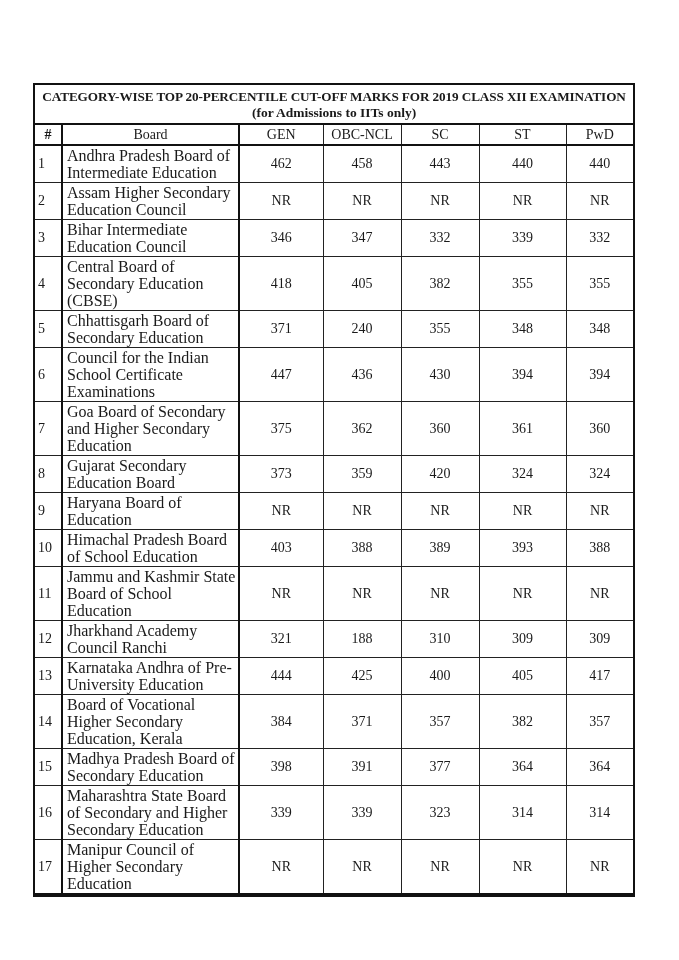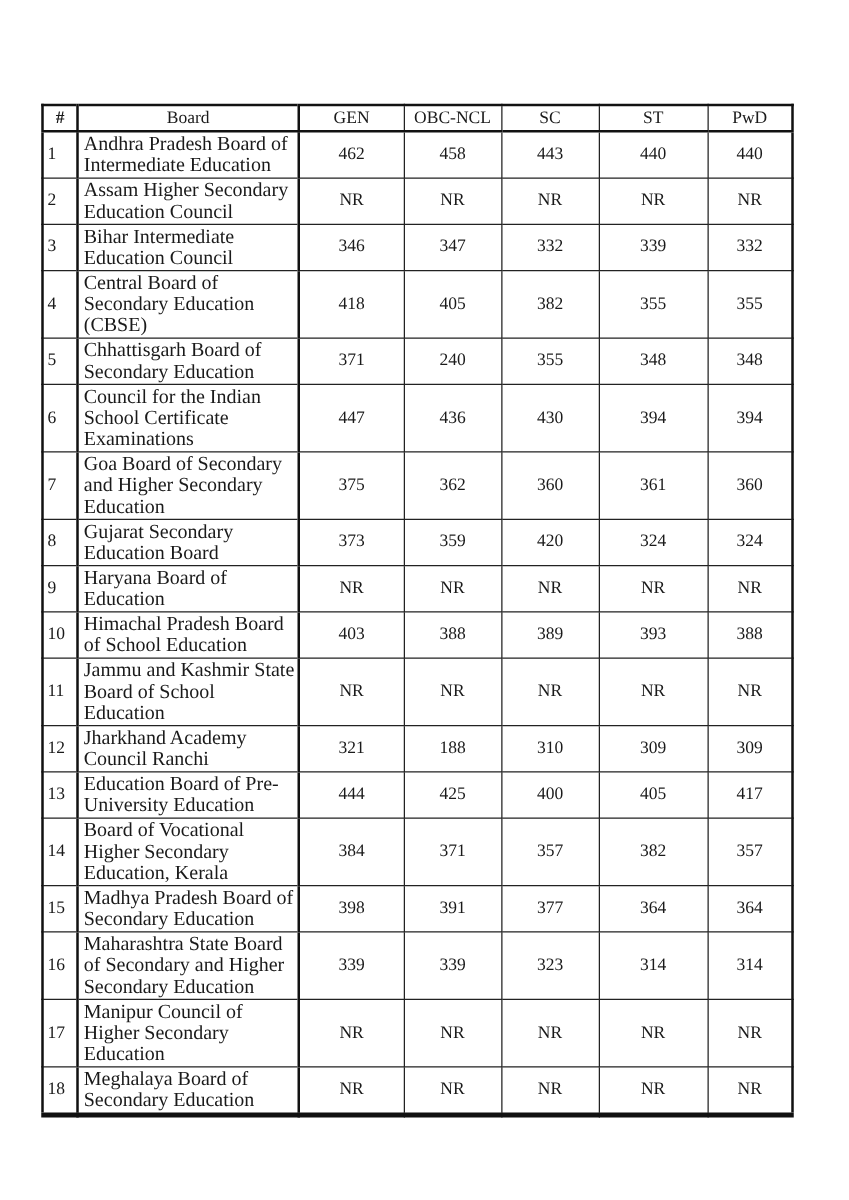--- a/index.html
+++ b/index.html
@@ -37,20 +37,26 @@
       <col class="c-num">
         <col class="c-board">
         <col class="c-gen">
         <col class="c-obc">
         <col class="c-sc">
         <col class="c-st">
         <col class="c-pwd">
     </colgroup>
     <thead>
       <tr>
+        <td colspan="7" class="title-cell">
+          <div class="title-line1">CATEGORY-WISE TOP 20-PERCENTILE CUT-OFF MARKS FOR 2019 CLASS XII EXAMINATION</div>
+          <div class="title-line2">(for Admissions to IITs only)</div>
+        </td>
+      </tr>
+      <tr>
         <th class="h-num">#</th>
         <th class="h-board">Board</th>
         <th>GEN</th>
         <th>OBC-NCL</th>
         <th>SC</th>
         <th>ST</th>
         <th>PwD</th>
       </tr>
     </thead>
     <tbody id="table-body">
@@ -157,21 +163,21 @@
           <td class="num">12</td>
           <td class="board">Jharkhand Academy Council Ranchi</td>
           <td class="val">321</td>
           <td class="val">188</td>
           <td class="val">310</td>
           <td class="val">309</td>
           <td class="val">309</td>
         </tr>
         <tr style="height: 34px;">
           <td class="num">13</td>
-          <td class="board">Education Board of Pre-University Education</td>
+          <td class="board">Karnataka Andhra of Pre-University Education</td>
           <td class="val">444</td>
           <td class="val">425</td>
           <td class="val">400</td>
           <td class="val">405</td>
           <td class="val">417</td>
         </tr>
         <tr style="height: 51px;">
           <td class="num">14</td>
           <td class="board">Board of Vocational Higher Secondary Education, Kerala</td>
           <td class="val">384</td>
@@ -200,24 +206,15 @@
         </tr>
         <tr style="height: 51px;">
           <td class="num">17</td>
           <td class="board">Manipur Council of Higher Secondary Education</td>
           <td class="val">NR</td>
           <td class="val">NR</td>
           <td class="val">NR</td>
           <td class="val">NR</td>
           <td class="val">NR</td>
         </tr>
-        <tr style="height: 34px;">
-          <td class="num">18</td>
-          <td class="board">Meghalaya Board of Secondary Education</td>
-          <td class="val">NR</td>
-          <td class="val">NR</td>
-          <td class="val">NR</td>
-          <td class="val">NR</td>
-          <td class="val">NR</td>
-        </tr>
       </tbody>
   </table>
 </div>
 
 </body></html>

